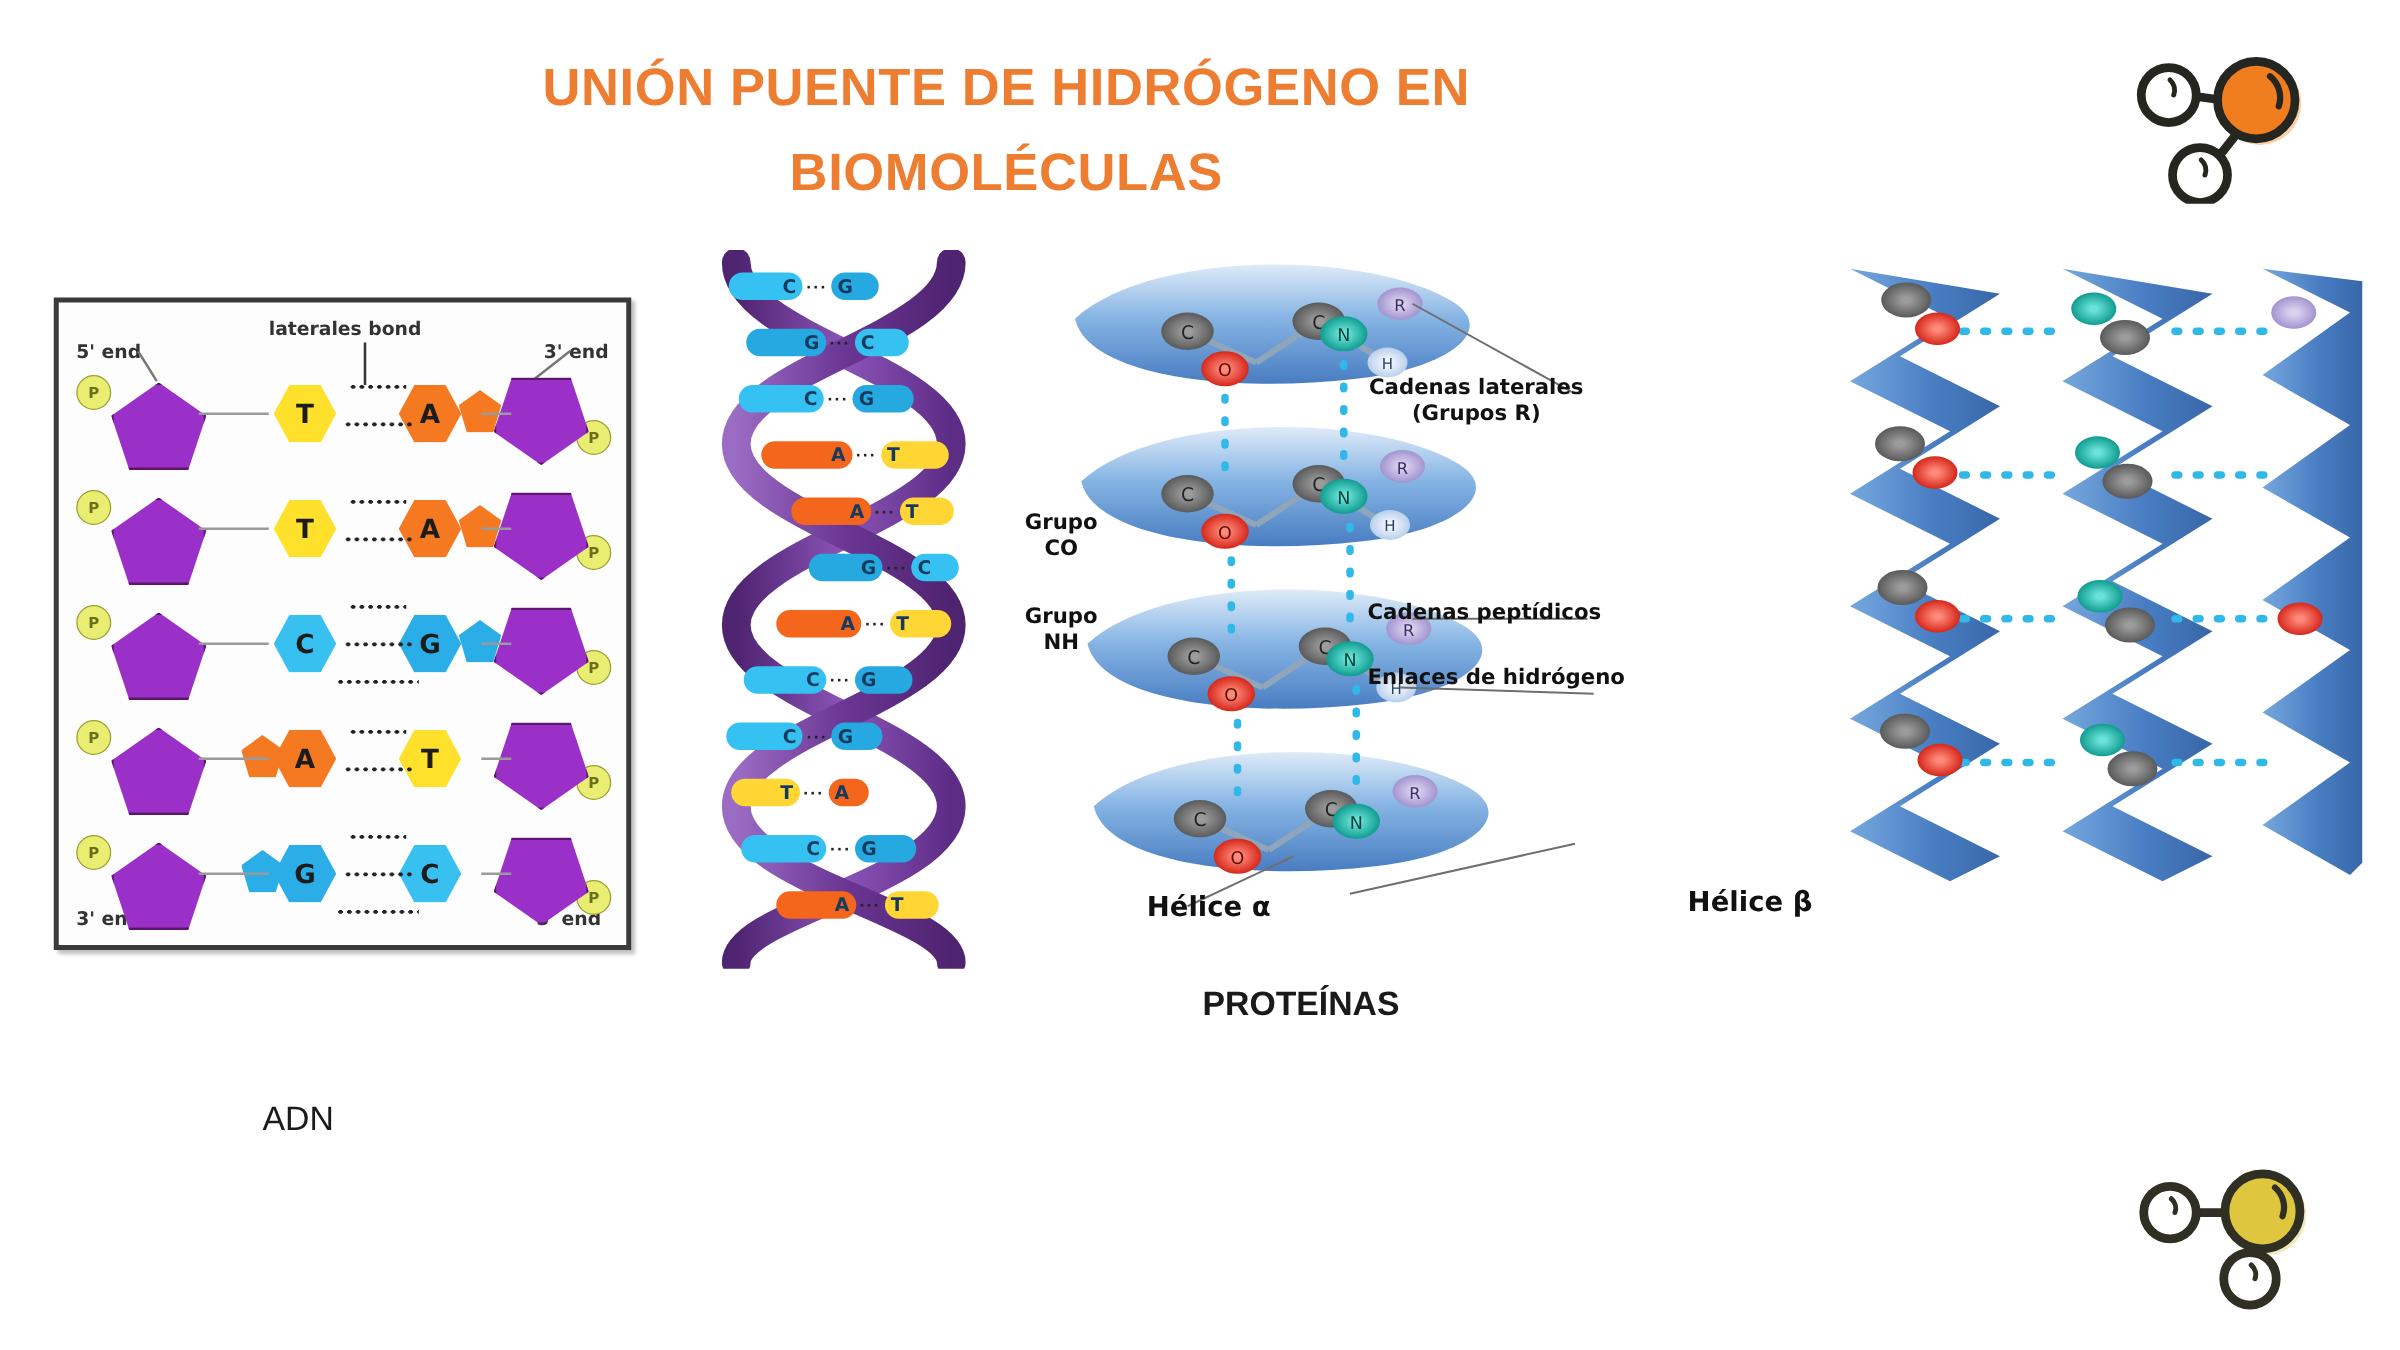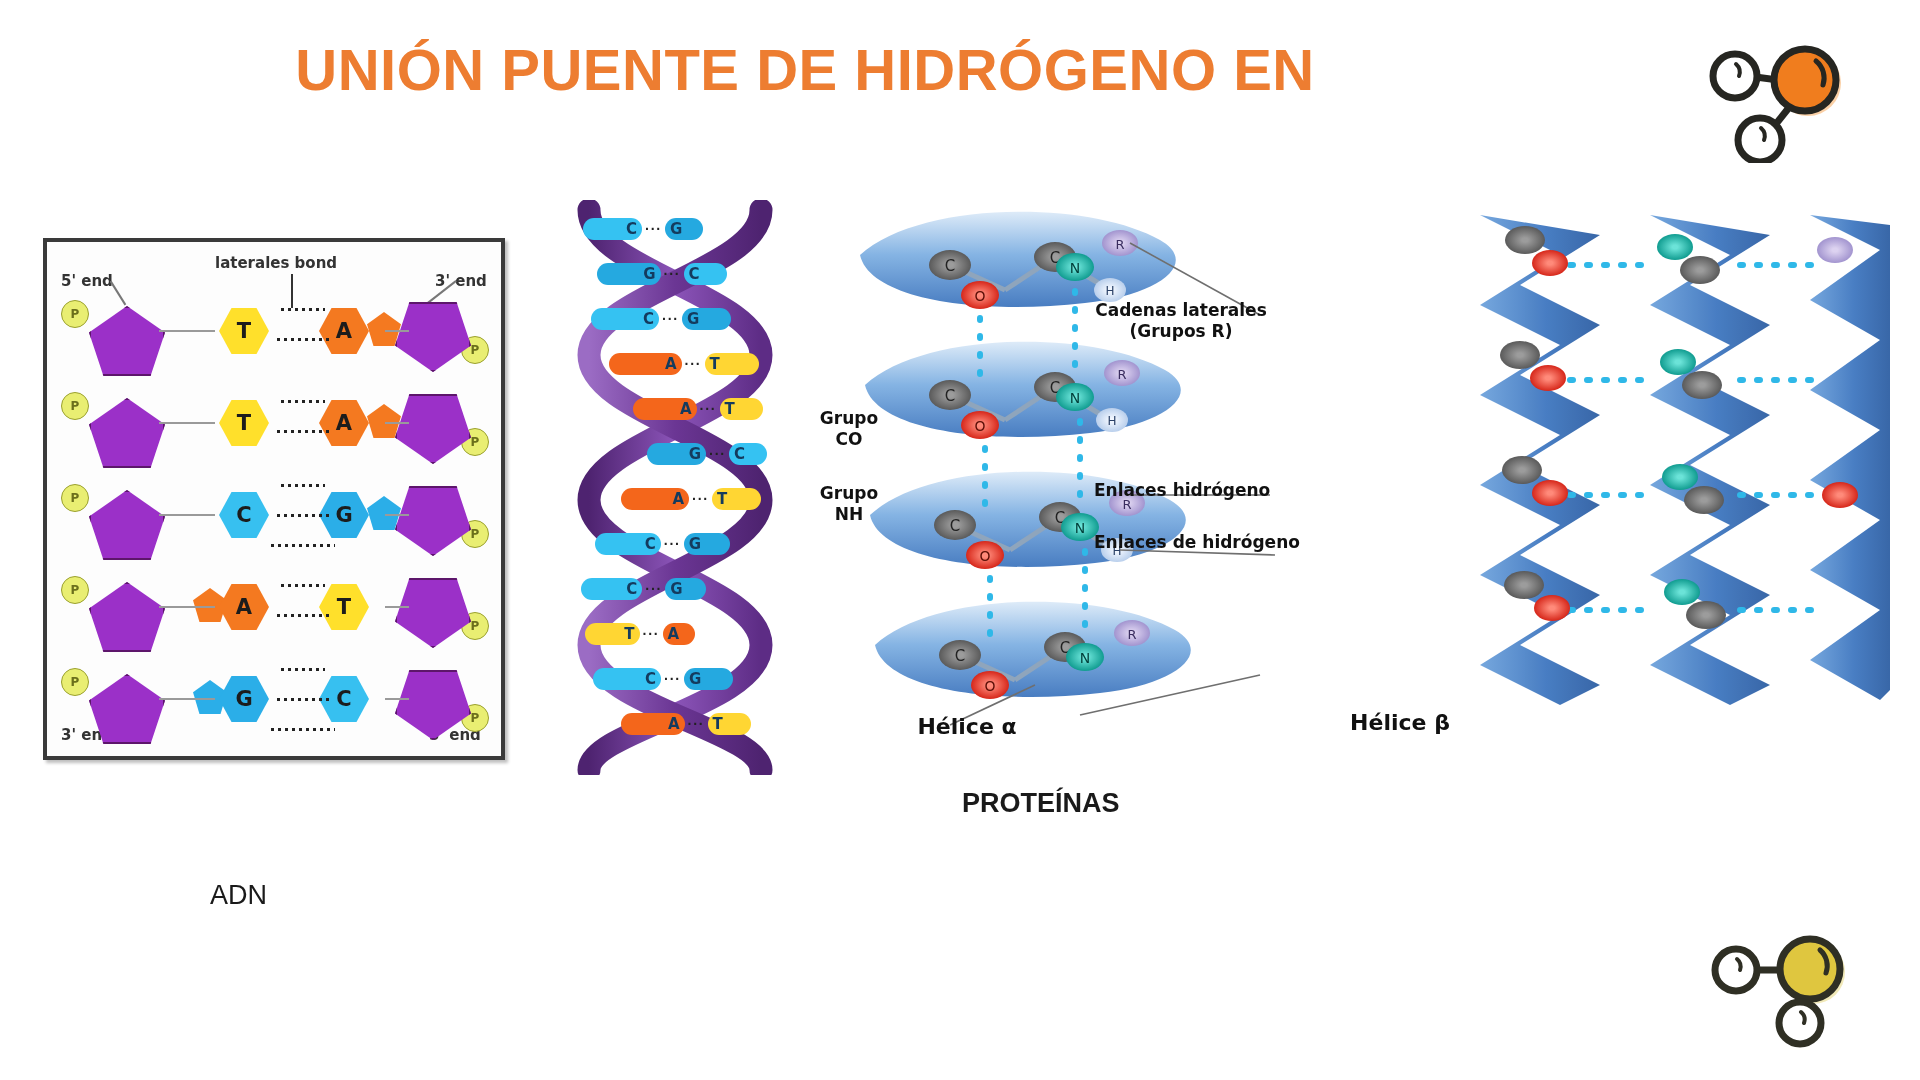--- a/index.html
+++ b/index.html
@@ -13,21 +13,21 @@
   .slide{position:absolute;inset:0;}
 
   
   #title-block{
     position:absolute;left:160px;top:36px;width:1290px;
     text-align:center;
   }
   #title-block .line{
     color:#ED7D31;
     font-weight:bold;
-    font-size:58px;
+    font-size:42px;
     line-height:68px;
     letter-spacing:0.5px;
     white-space:nowrap;
   }
 
   
   .water-icon{position:absolute;}
   .water-icon svg{display:block;}
 
   
@@ -113,20 +113,21 @@
     font-family:"Liberation Sans", sans-serif;
   }
 </style>
 </head>
 <body>
 
 <div class="slide">
 
   <div id="title-block">
     <div class="line">UNIÓN PUENTE DE HIDRÓGENO EN</div>
+    <div class="line">BIOMOLÉCULAS</div>
   </div>
 
   <div class="water-icon" style="left:1690px;top:28px;">
     <svg width="190" height="135" viewBox="0 0 190 135">
       <line x1="58" y1="48" x2="110" y2="55" stroke="#262621" stroke-width="7"></line>
       <line x1="105" y1="72" x2="78" y2="106" stroke="#262621" stroke-width="7"></line>
       <circle cx="118" cy="55" r="33" fill="#F6A95C" opacity="0.55"></circle>
       <circle cx="115" cy="52" r="31" fill="#F07D1E" stroke="#262621" stroke-width="7"></circle>
       <path d="M126 33 a22 22 0 0 1 7 24" stroke="#262621" stroke-width="5" fill="none" stroke-linecap="round"></path>
       <circle cx="45" cy="48" r="22" fill="#ffffff" stroke="#262621" stroke-width="7"></circle>
@@ -559,20 +560,20 @@
     <span>(Grupos R)</span>
   </div>
   <div class="plabel" style="left:810px;top:408px;width:78px;">
     <span>Grupo</span><br>
     <span>CO</span>
   </div>
   <div class="plabel" style="left:810px;top:483px;width:78px;">
     <span>Grupo</span><br>
     <span>NH</span>
   </div>
-  <div class="plabel" style="left:1094px;top:480px;width:230px;text-align:left;">Enlaces hidrógeno</div>
+  <div class="plabel" style="left:1094px;top:480px;width:230px;text-align:left;">Cadenas peptídicos</div>
   <div class="plabel" style="left:1094px;top:532px;width:250px;text-align:left;">Enlaces de hidrógeno</div>
   <div class="plabel" style="left:912px;top:716px;width:110px;font-size:22px;">Hélice α</div>
   <div class="plabel" style="left:1330px;top:712px;width:140px;font-size:22px;">Hélice β</div>
 
   <div class="caption" style="left:962px;top:788px;font-weight:bold;">PROTEÍNAS</div>
 
 </div>
 
 </body></html>

